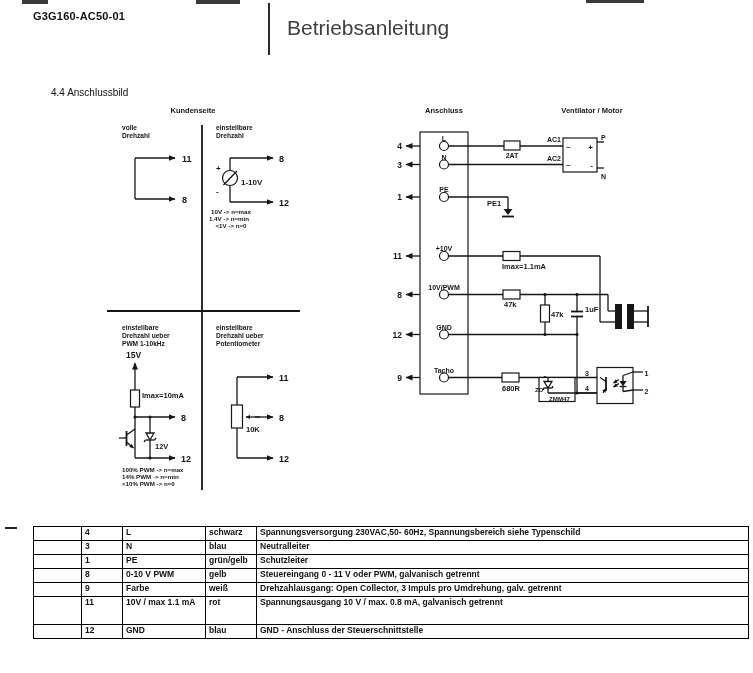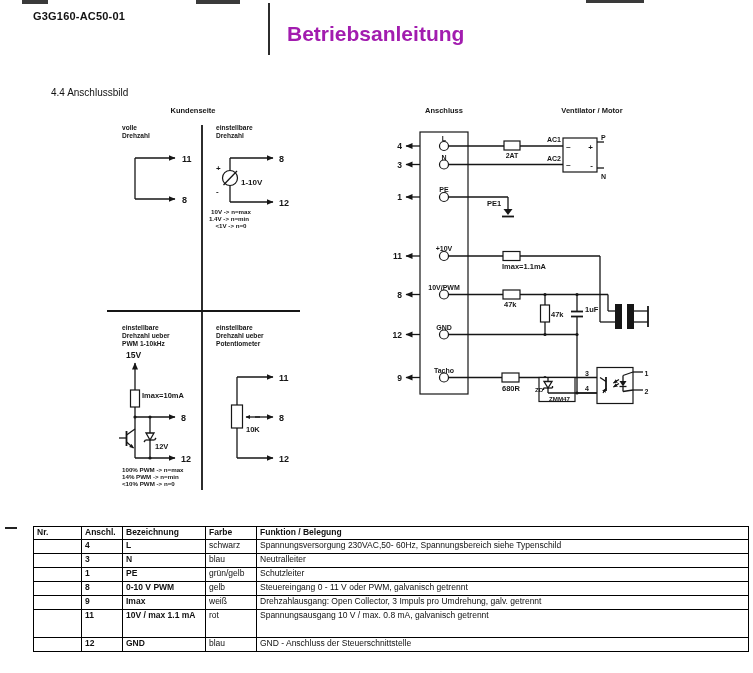--- a/index.html
+++ b/index.html
@@ -1,41 +1,41 @@
 <!DOCTYPE html>
 <html><head>
 <meta charset="utf-8">
 <style>
   html,body{margin:0;padding:0;background:#e8e8e8;}
   .page{position:relative;width:753px;height:673px;background:#fff;font-family:"Liberation Sans",sans-serif;color:#111;overflow:hidden;}
   .smudge{position:absolute;background:#3a3a3a;}
   .docnum{position:absolute;left:33px;top:10px;font-size:11px;font-weight:bold;letter-spacing:.2px;text-align:center;}
   .vdiv{position:absolute;left:268px;top:3px;width:2px;height:52px;background:#2c2c2c;}
-  .doctitle{position:absolute;left:287px;top:22px;font-size:21px;font-weight:700;color:#a21caf;}
+  .doctitle{position:absolute;left:287px;top:16px;font-size:21px;font-weight:400;color:#404040;}
   .section-title{position:absolute;left:51px;top:87px;font-size:10px;font-weight:normal;}
   svg{position:absolute;left:0;top:100px;}
   svg text{fill:#161616;font-family:"Liberation Sans",sans-serif;}
   .w{stroke:#161616;stroke-width:1.3;fill:none;}
   .w2{stroke:#161616;stroke-width:1.8;fill:none;}
   .cmp{fill:#fff;stroke:#161616;stroke-width:1.2;}
   .solid{fill:#161616;stroke:none;}
   .t6{font-size:6.2px;font-weight:bold;}
   .t65{font-size:6.6px;font-weight:bold;}
   .t7{font-size:7px;font-weight:bold;}
   .t75{font-size:7.5px;font-weight:bold;}
   .t8{font-size:8px;font-weight:bold;}
   .t85{font-size:8.5px;font-weight:bold;}
   .t9{font-size:9px;font-weight:bold;}
   .mid{text-anchor:middle;}
   .end{text-anchor:end;}
   .margin-dash{position:absolute;left:5px;top:527px;width:12px;height:2px;background:#222;}
   .ctable{position:absolute;left:33px;top:526px;width:715px;border-collapse:collapse;table-layout:fixed;font-size:8.5px;}
   .ctable th,.ctable td{border:1.5px solid #000;padding:0 3px;text-align:left;vertical-align:top;line-height:1.3;overflow:hidden;}
   .ctable th{font-weight:bold;height:12px;}
-  .ctable td{font-weight:normal;}
+  .ctable td{font-weight:bold;}
   .ctable td.b{font-weight:bold;}
   .r-s{height:14px;}
   .r-t{height:28px;}
 </style>
 </head>
 <body>
 
 <div class="page">
 
   <div class="smudge" style="left:22px;top:0;width:26px;height:4px;"></div>
@@ -305,27 +305,20 @@
 
   <table class="ctable">
     <colgroup>
       <col style="width:48px">
         <col style="width:41px">
         <col style="width:83px">
         <col style="width:51px">
         <col style="width:492px">
     </colgroup>
     <tbody>
-        <tr>
-      <th>Nr.</th>
-      <th>Anschl.</th>
-      <th>Bezeichnung</th>
-      <th>Farbe</th>
-      <th>Funktion / Belegung</th>
-    </tr>
     <tr class="r-s">
       <td></td>
       <td class="b">4</td>
       <td class="b">L</td>
       <td>schwarz</td>
       <td>Spannungsversorgung 230VAC,50- 60Hz, Spannungsbereich siehe Typenschild</td>
     </tr>
     <tr class="r-s">
       <td></td>
       <td class="b">3</td>
@@ -343,21 +336,21 @@
     <tr class="r-s">
       <td></td>
       <td class="b">8</td>
       <td class="b">0-10 V PWM</td>
       <td>gelb</td>
       <td>Steuereingang 0 - 11 V oder PWM, galvanisch getrennt</td>
     </tr>
     <tr class="r-s">
       <td></td>
       <td class="b">9</td>
-      <td class="b">Imax</td>
+      <td class="b">Farbe</td>
       <td>weiß</td>
       <td>Drehzahlausgang: Open Collector, 3 Impuls pro Umdrehung, galv. getrennt</td>
     </tr>
     <tr class="r-t">
       <td></td>
       <td class="b">11</td>
       <td class="b">10V / max 1.1 mA</td>
       <td>rot</td>
       <td>Spannungsausgang 10 V / max. 0.8 mA, galvanisch getrennt</td>
     </tr>

